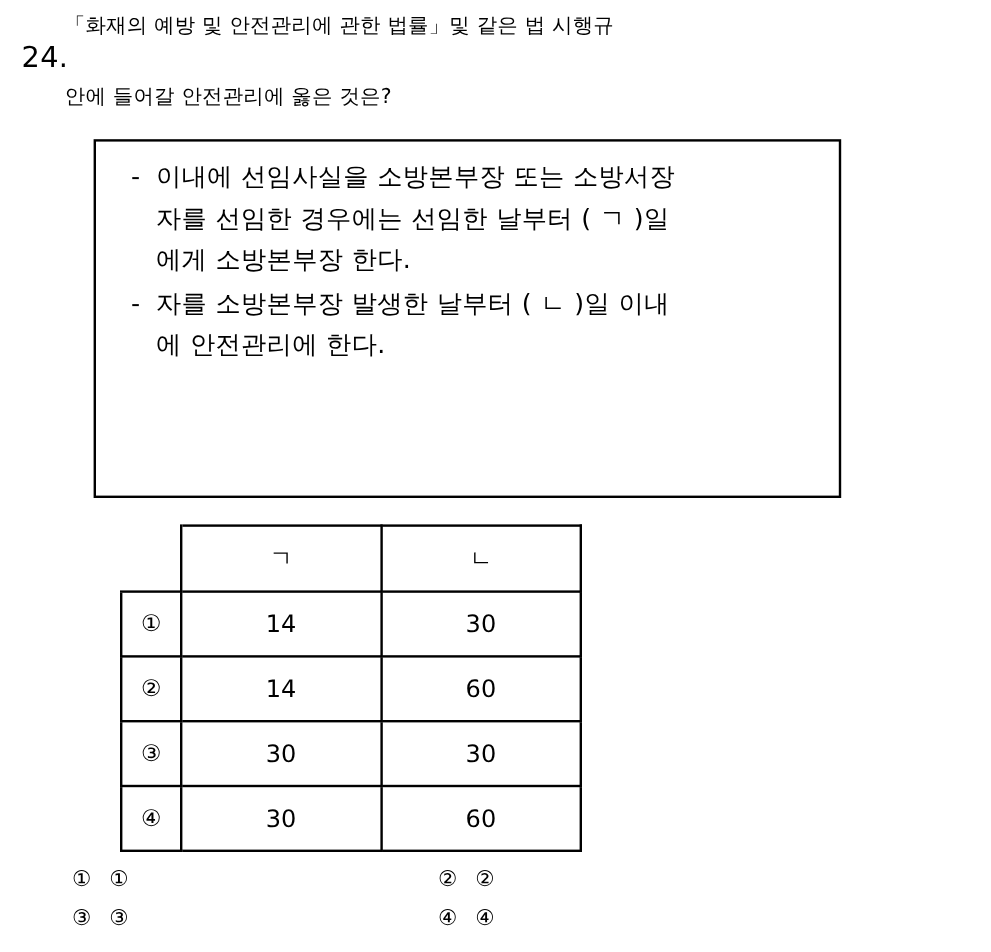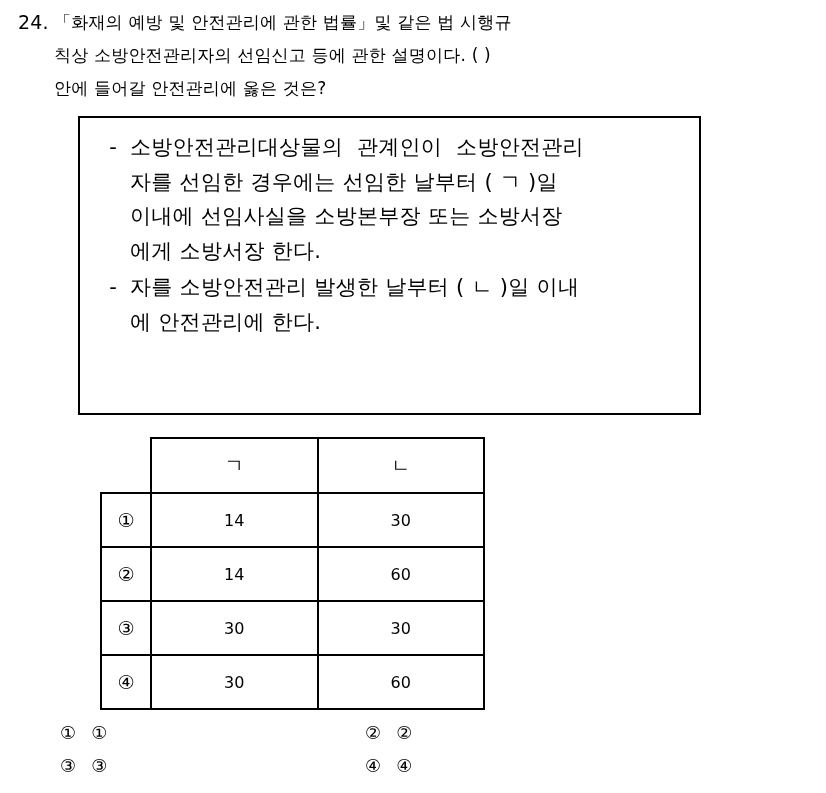--- a/index.html
+++ b/index.html
@@ -28,23 +28,24 @@
     display: flex;
     align-items: flex-start;
     font-size: 20.5px;
     line-height: 33px;
     letter-spacing: 0.2px;
     white-space: pre;
   }
   .q-number {
     width: 36px;
     flex: 0 0 36px;
-    font-size: 19px;
+    font-size: 24px;
     line-height: 33px;
     text-align: left;
+    margin-top: 26px;
   }
   .q-indent {
     width: 36px;
     flex: 0 0 36px;
   }
   .stem-text {
     flex: 1 1 auto;
     font-size: 17px;
     line-height: 33px;
     white-space: pre;
@@ -96,21 +97,21 @@
     border-collapse: collapse;
     table-layout: fixed;
     background: #ffffff;
   }
   #options-table col.c-label { width: 50px; }
   #options-table col.c-val   { width: 166.5px; }
   #options-table td {
     border: 2.5px solid #000000;
     text-align: center;
     vertical-align: middle;
-    font-size: 16px;
+    font-size: 20px;
     height: 52px;
     padding: 0;
   }
   #options-table tr.header-row td {
     height: 53px;
     font-size: 19px;
   }
   #options-table td.label-cell {
     font-size: 19px;
   }
@@ -149,49 +150,44 @@
 </head>
 <body>
 
 <div id="question-block">
 
   <div class="stem-line">
     <span class="q-number">24.</span>
     <span class="stem-text">「화재의 예방 및 안전관리에 관한 법률」및 같은 법 시행규</span>
   </div>
 
-  <div class="stem-line">
-    <span class="q-indent"></span>
-    <span class="stem-text">칙상 소방안전관리자의 선임신고 등에 관한 설명이다. ( )</span>
-  </div>
 
   <div class="stem-line">
     <span class="q-indent"></span>
     <span class="stem-text">안에 들어갈 안전관리에 옳은 것은?</span>
   </div>
 
 </div>
 
 <div id="passage-box">
   <div id="passage-inner">
 
     <div class="passage-item">
       <span class="bullet-dash">-</span>
       <div class="bullet-body">
-        <div class="p-line">소방안전관리대상물의  관계인이  소방안전관리</div>
+        <div class="p-line">이내에 선임사실을 소방본부장 또는 소방서장</div>
         <div class="p-line">자를 선임한 경우에는 선임한 날부터 ( ㄱ )일</div>
-        <div class="p-line">이내에 선임사실을 소방본부장 또는 소방서장</div>
-        <div class="p-line">에게 소방서장 한다.</div>
+        <div class="p-line">에게 소방본부장 한다.</div>
       </div>
     </div>
 
     <div class="passage-item">
       <span class="bullet-dash">-</span>
       <div class="bullet-body">
-        <div class="p-line">자를 소방안전관리 발생한 날부터 ( ㄴ )일 이내</div>
+        <div class="p-line">자를 소방본부장 발생한 날부터 ( ㄴ )일 이내</div>
         <div class="p-line">에 안전관리에 한다.</div>
       </div>
     </div>
 
   </div>
 </div>
 
 <table id="options-table">
   <colgroup>
     <col class="c-label">

